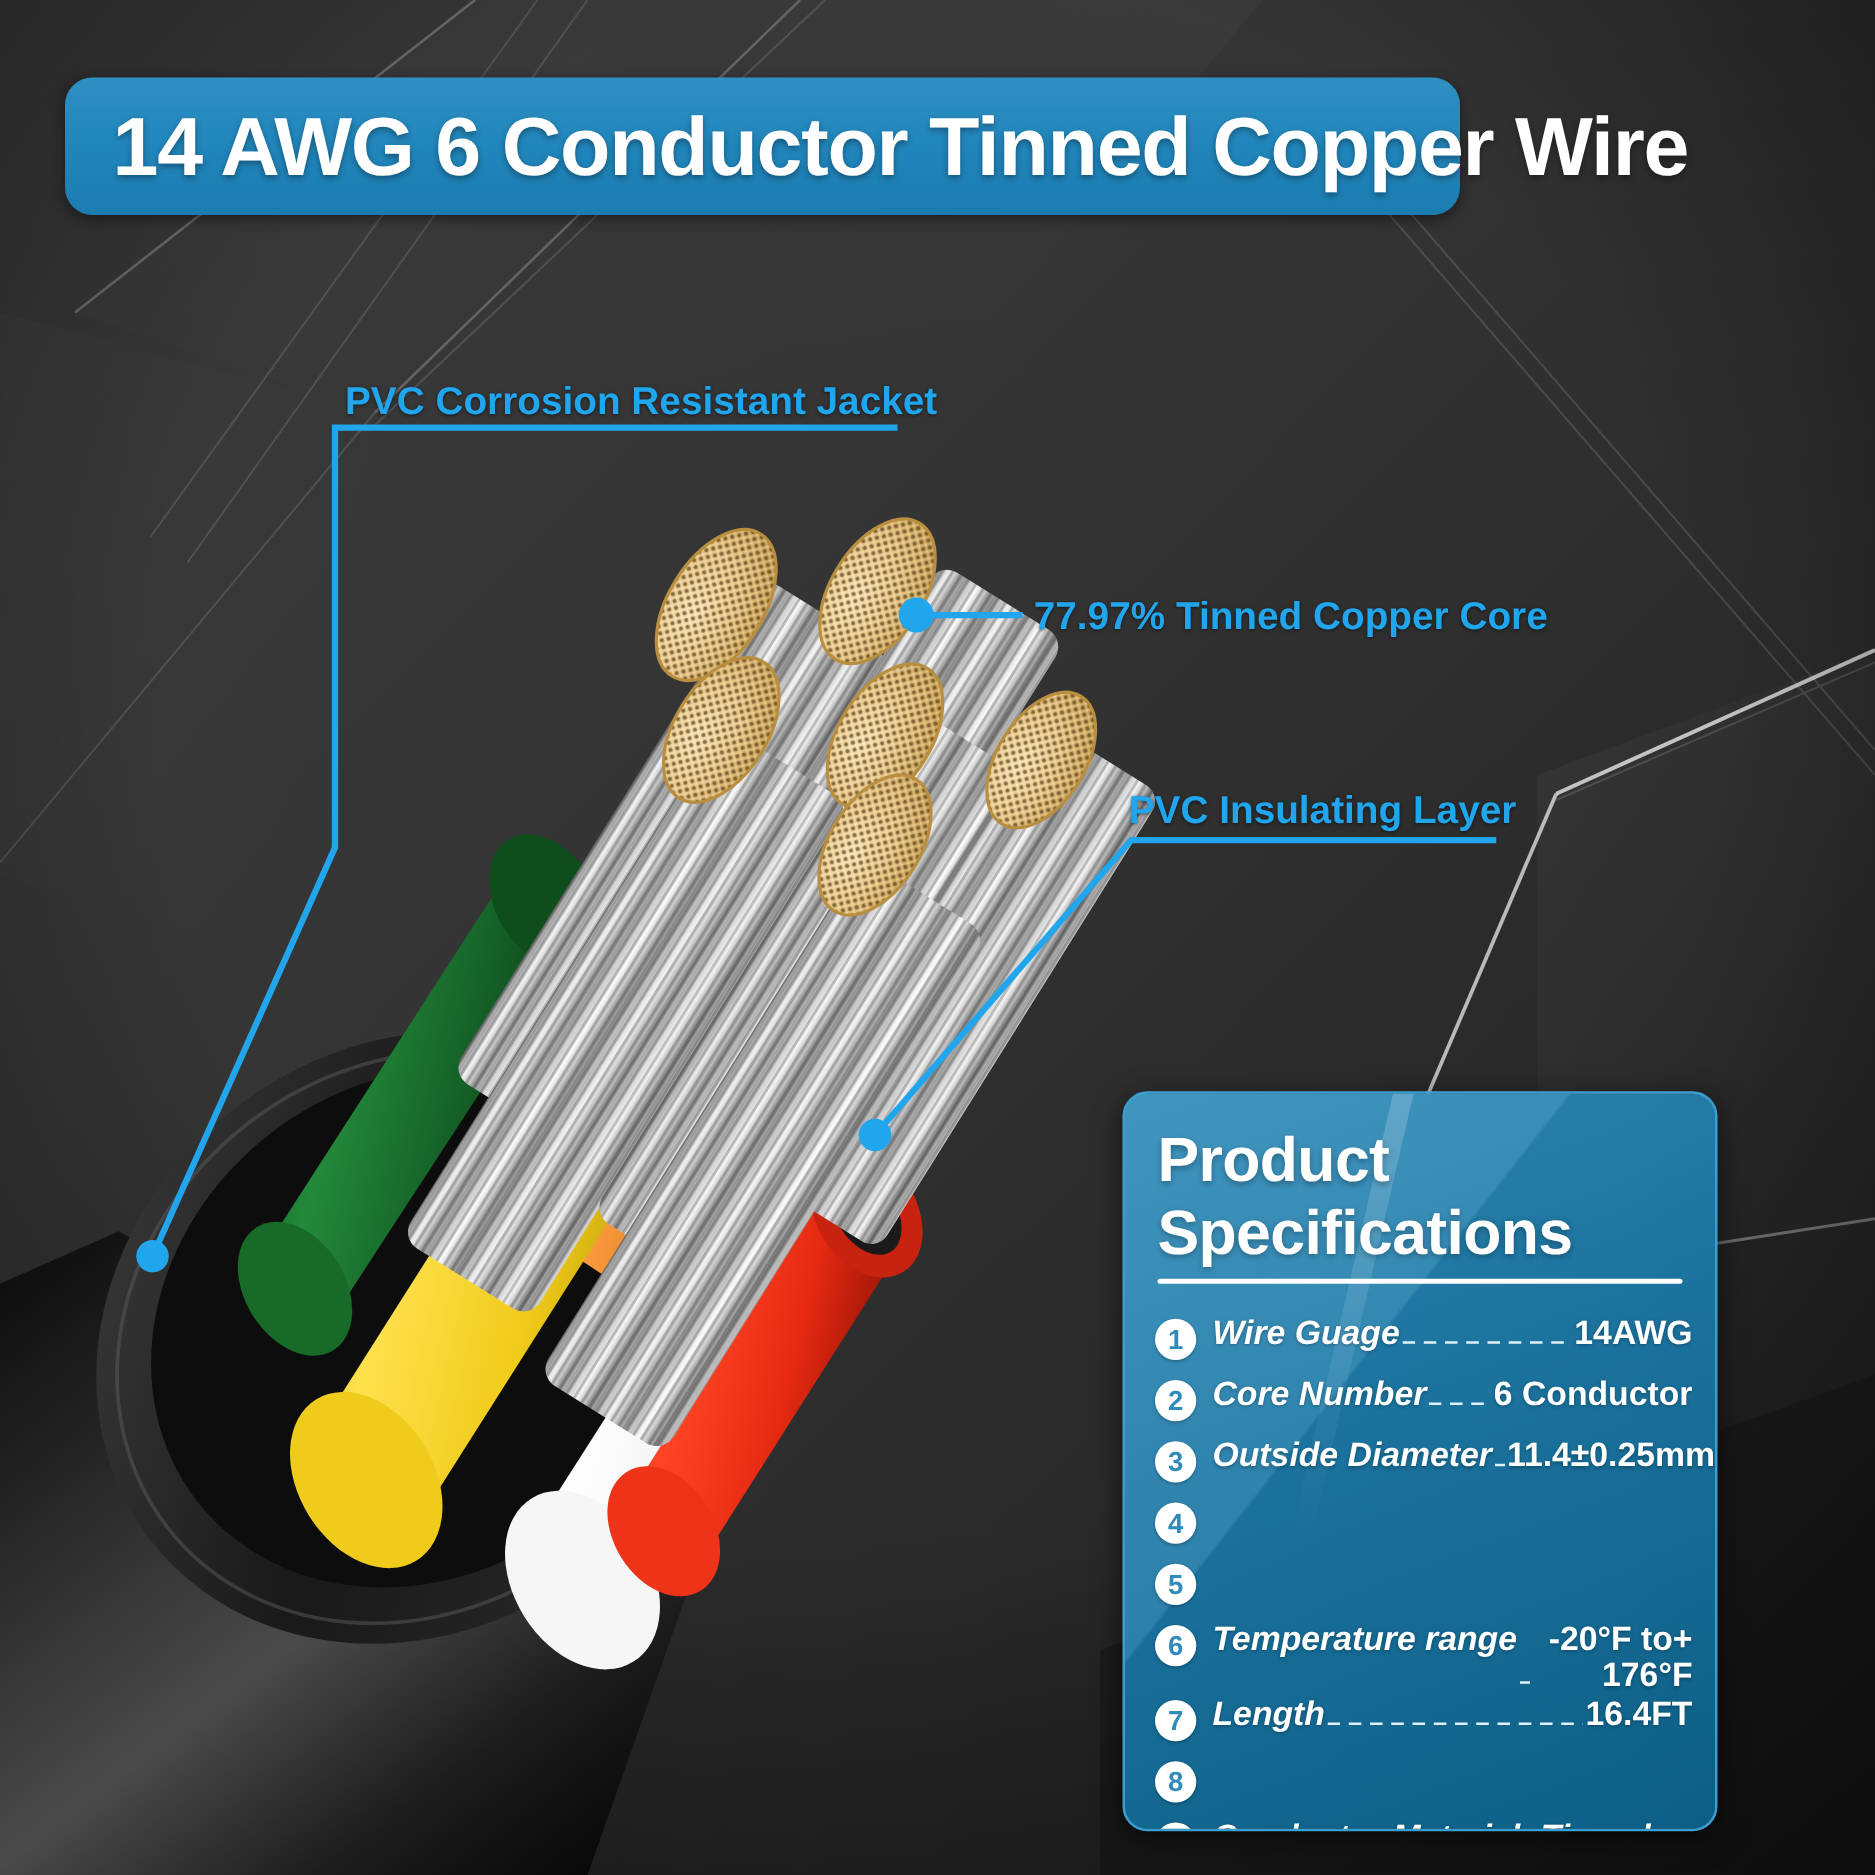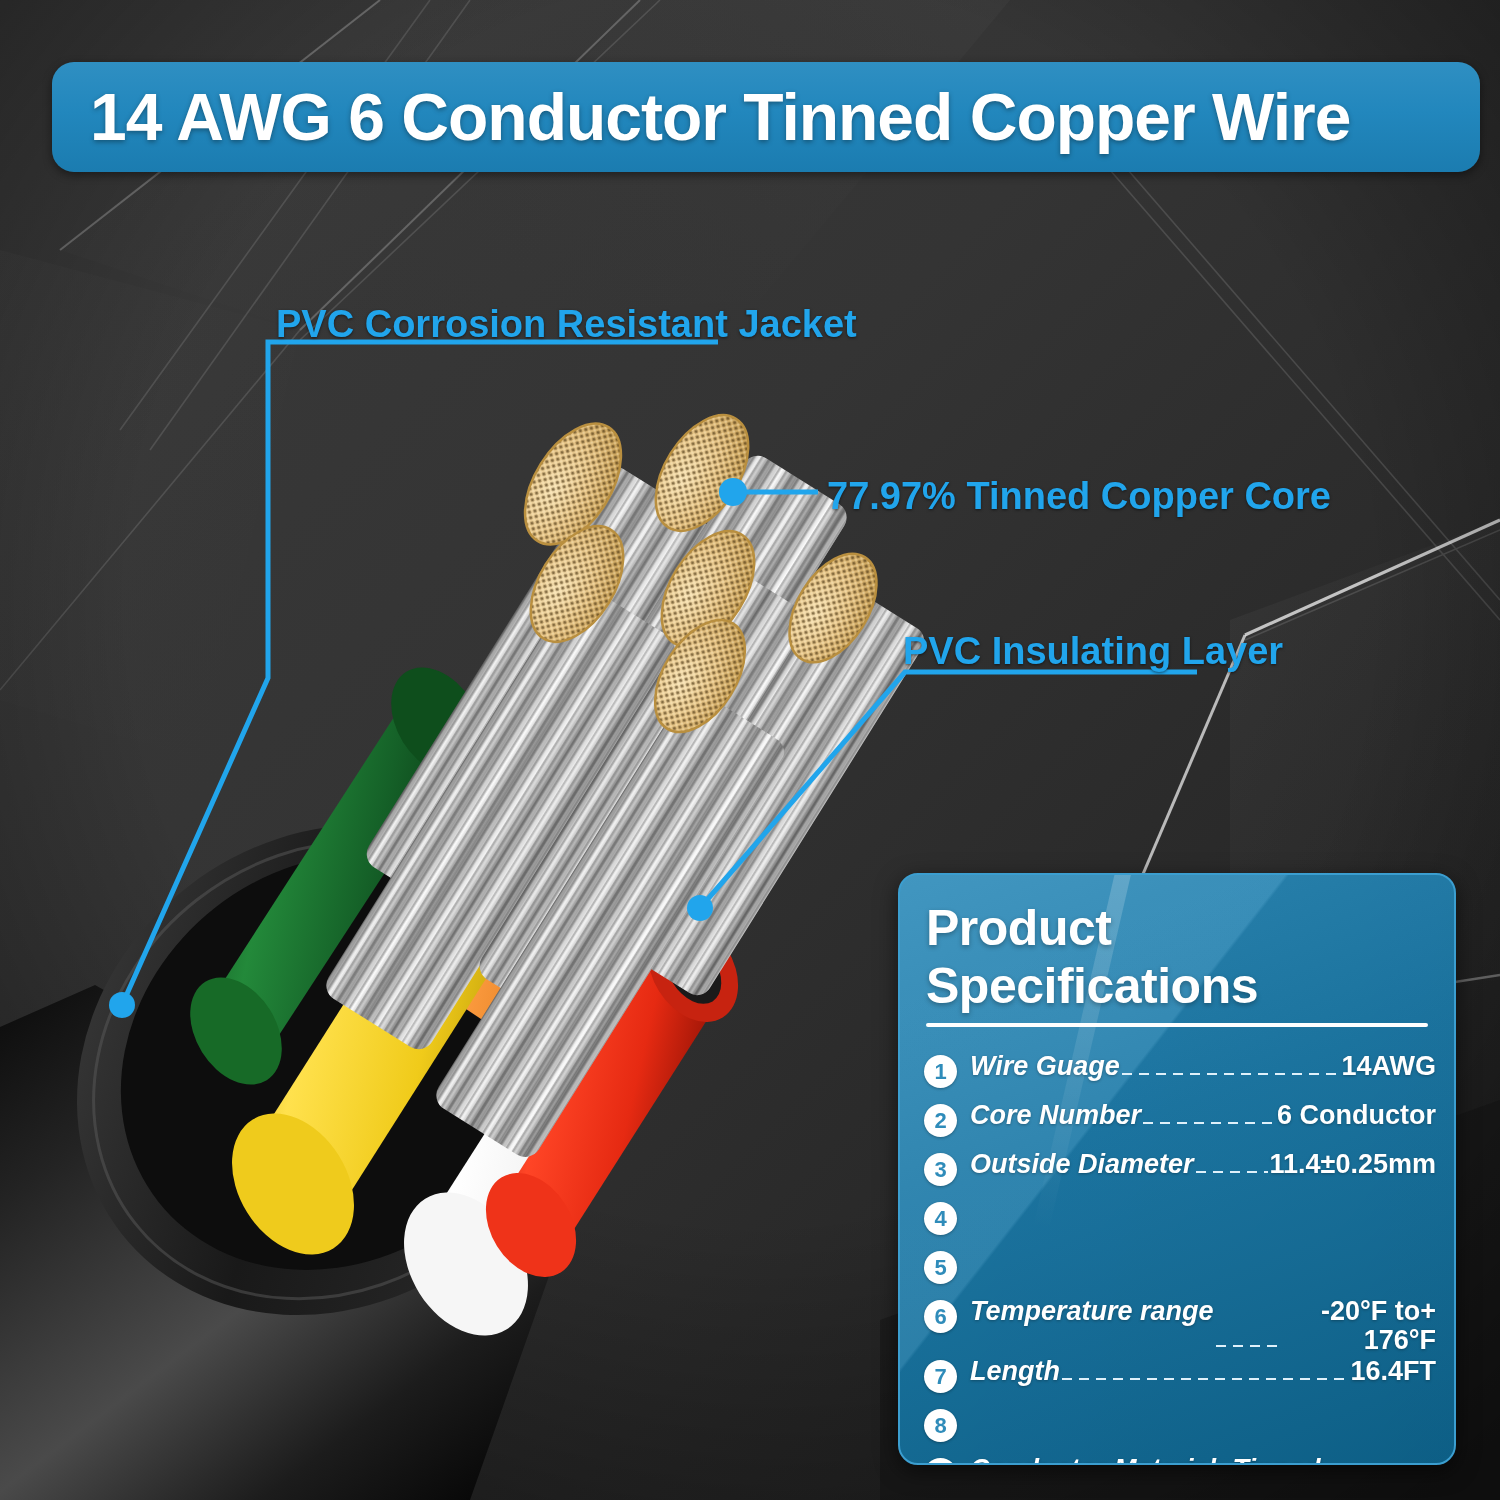--- a/index.html
+++ b/index.html
@@ -10,52 +10,52 @@
     position:relative;
   }
 
   
   #bg { position:absolute; inset:0; overflow:hidden; }
   #bg svg { position:absolute; inset:0; width:1500px; height:1500px; }
 
   
   #title-banner {
     position:absolute; left:52px; top:62px;
-    width:1428px; height:110px;
+    width:1116px; height:110px;
     background:linear-gradient(180deg,#2f8fc2 0%,#2287bd 45%,#1b7cb0 100%);
     border-radius:22px;
     box-shadow:0 3px 10px rgba(0,0,0,.45);
     display:flex; align-items:center; padding-left:38px;
   }
   #title-banner .t {
     color:#ffffff;
     font-size:66px;
     font-weight:bold;
     letter-spacing:-1px;
     white-space:nowrap;
     text-shadow:0 2px 5px rgba(0,0,0,.35);
   }
 
   
   .callout-label {
     position:absolute;
     color:#21a5ec;
     font-weight:bold;
-    font-size:38px;
+    font-size:31px;
     white-space:nowrap;
     text-shadow:0 1px 3px rgba(0,0,0,.55);
   }
   #callout-jacket-label   { left:276px; top:303px; }
   #callout-core-label     { left:827px; top:475px; }
   #callout-insul-label    { left:903px; top:630px; }
 
   
   #spec-panel {
     position:absolute; left:898px; top:873px;
-    width:558px; height:592px;
+    width:476px; height:592px;
     border-radius:20px;
     background:
       linear-gradient(128deg, rgba(255,255,255,.085) 0%, rgba(255,255,255,.085) 38%, rgba(0,0,0,.055) 38.4%, rgba(0,0,0,.075) 100%),
       linear-gradient(160deg,#2f8cba 0%,#1d7aa8 42%,#0e6690 100%);
     border:2px solid #3b9ed0;
     box-shadow:0 6px 22px rgba(0,0,0,.55);
     overflow:hidden;
   }
   #spec-panel::before{
     

